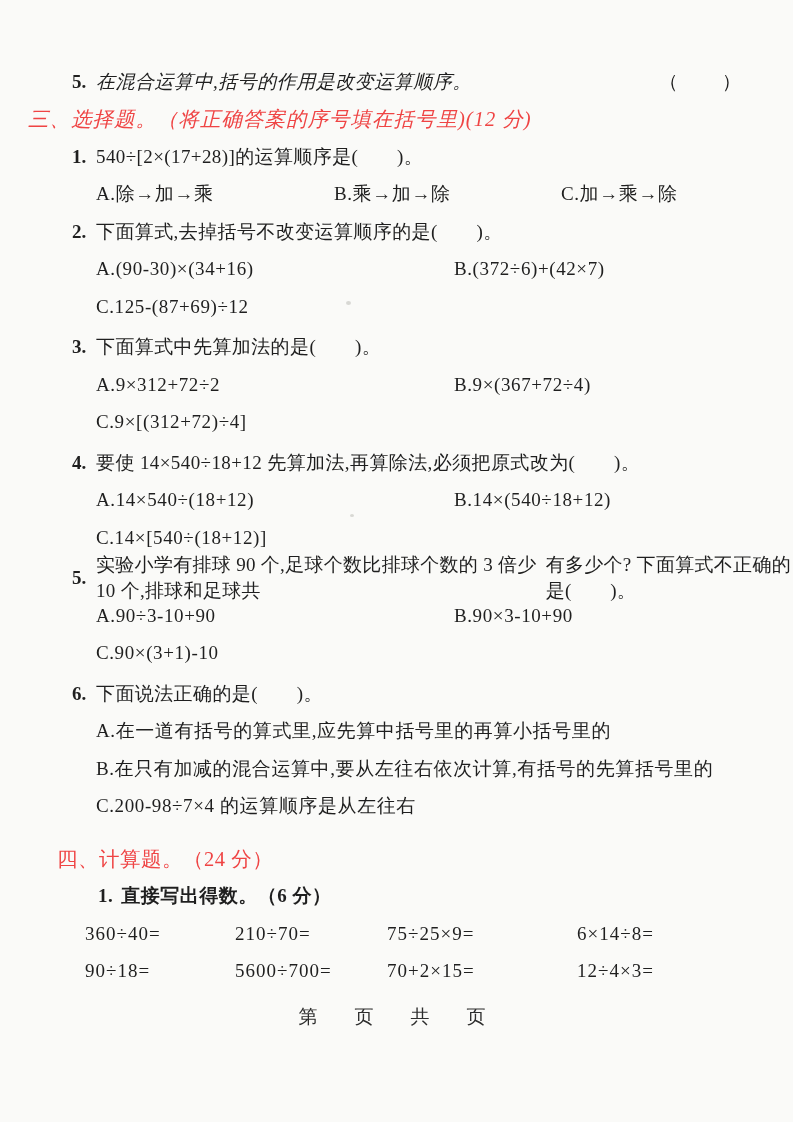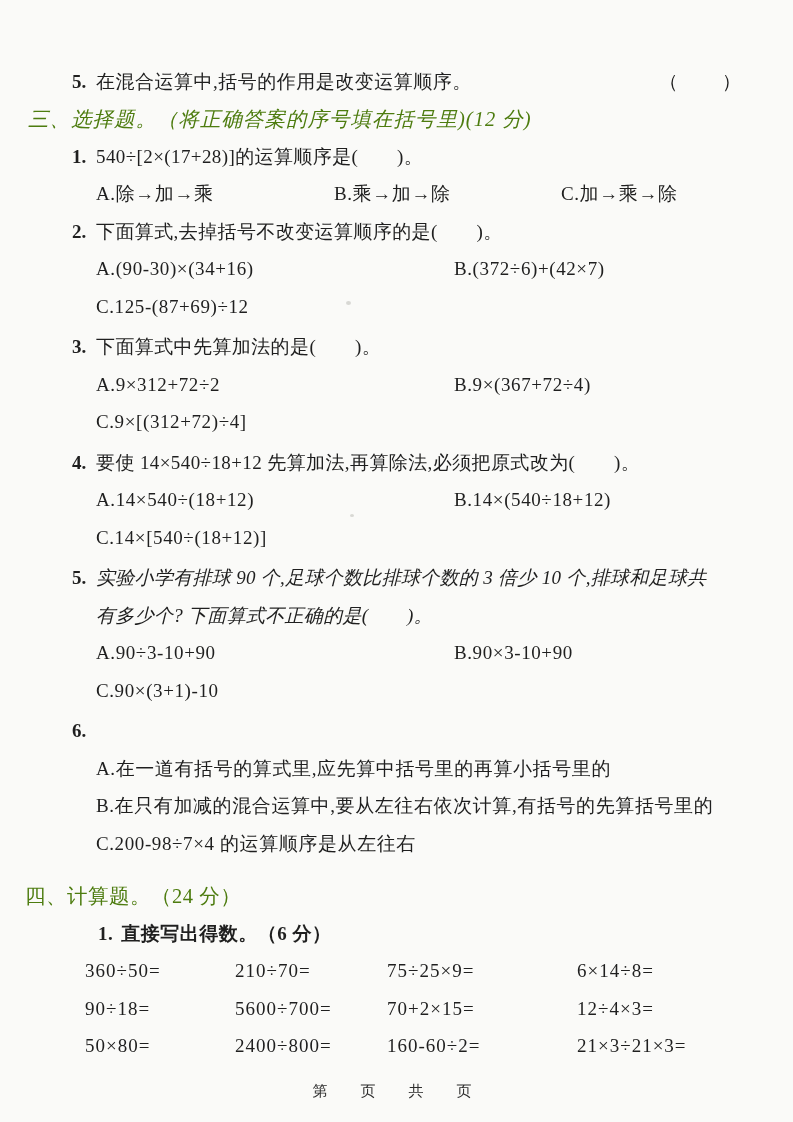--- a/index.html
+++ b/index.html
@@ -18,59 +18,59 @@
     position:relative;
   }
   .line{
     height:37.5px;
     display:flex;
     align-items:center;
     white-space:nowrap;
   }
   
   .judge{padding-left:72px;padding-right:50px;}
-  .judge .jtext{letter-spacing:.5px;}
+  .judge .jtext{letter-spacing:.5px;font-style:italic;}
   .jbracket{margin-left:auto;letter-spacing:2px;}
   
   .sec-head{
     padding-left:28px;
     font-size:20.5px;
     font-style:italic;
     letter-spacing:1px;
-    color:#4d7c0f;
+    color:#ef4444;
   }
-  .sec-head.upright{font-style:normal;padding-left:25px;letter-spacing:.5px;}
+  .sec-head.upright{font-style:normal;padding-left:57px;letter-spacing:.5px;}
   
   .q{padding-left:72px;}
   .qnum{width:24px;flex-shrink:0;font-weight:bold;}
   .qtext{letter-spacing:.4px;}
   .mt3{margin-top:3px;}
   
   .opts{padding-left:96px;letter-spacing:.6px;}
   .opts .o1{width:238px;flex-shrink:0;}
   .opts .o2{width:227px;flex-shrink:0;}
   .opts .a{width:358px;flex-shrink:0;}
   
   .q5block{display:flex;padding-left:72px;}
-  .q5block .qlines{display:flex;flex-direction:column;font-style:italic;}
+  .q5block .qlines{display:flex;flex-direction:row;}
   .q5block .qlines .l{height:37.5px;display:flex;align-items:center;letter-spacing:.3px;}
   
   .sub-head{padding-left:98px;font-weight:bold;letter-spacing:.5px;}
   .sub-head .n{font-weight:bold;margin-right:8px;}
   
   .calc-row{padding-left:85px;letter-spacing:1px;}
   .calc-row .c1{width:150px;flex-shrink:0;}
   .calc-row .c2{width:152px;flex-shrink:0;}
   .calc-row .c3{width:190px;flex-shrink:0;}
   
   .footer{
     margin-top:8px;
     height:37.5px;
     display:flex;align-items:center;justify-content:center;
-    font-size:15px;color:#2d2d2d;
+    font-size:19px;color:#2d2d2d;
     font-family:"Liberation Sans","DejaVu Sans",sans-serif;
     letter-spacing:9px;
   }
   
   .speck{position:absolute;background:#d8d8d4;border-radius:50%;}
   .speck.s1{left:346px;top:301px;width:5px;height:4px;}
   .speck.s2{left:350px;top:514px;width:4px;height:3px;}
 </style>
 </head>
 <body>
@@ -143,20 +143,21 @@
   <div class="line opts">
     <span class="a">A.90÷3-10+90</span>
     <span>B.90×3-10+90</span>
   </div>
   <div class="line opts">
     <span>C.90×(3+1)-10</span>
   </div>
 
   <div class="line q mt3">
     <span class="qnum">6.</span>
+    <span class="qtext">下面说法正确的是(　　)。</span>
   </div>
   <div class="line opts">
     <span>A.在一道有括号的算式里,应先算中括号里的再算小括号里的</span>
   </div>
   <div class="line opts">
     <span>B.在只有加减的混合运算中,要从左往右依次计算,有括号的先算括号里的</span>
   </div>
   <div class="line opts">
     <span>C.200-98÷7×4 的运算顺序是从左往右</span>
   </div>
@@ -164,36 +165,30 @@
   <div class="line sec-head upright" style="margin-top:15px;">
     <span>四、计算题。（24 分）</span>
   </div>
 
   <div class="line sub-head">
     <span class="n">1.</span>
     <span>直接写出得数。（6 分）</span>
   </div>
 
   <div class="line calc-row">
-    <span class="c1">360÷50=</span>
+    <span class="c1">360÷40=</span>
     <span class="c2">210÷70=</span>
     <span class="c3">75÷25×9=</span>
     <span>6×14÷8=</span>
   </div>
   <div class="line calc-row">
     <span class="c1">90÷18=</span>
     <span class="c2">5600÷700=</span>
     <span class="c3">70+2×15=</span>
     <span>12÷4×3=</span>
-  </div>
-  <div class="line calc-row">
-    <span class="c1">50×80=</span>
-    <span class="c2">2400÷800=</span>
-    <span class="c3">160-60÷2=</span>
-    <span>21×3÷21×3=</span>
   </div>
 
   <div class="footer">
     <span>第　页　共　页</span>
   </div>
 
   <span class="speck s1"></span>
   <span class="speck s2"></span>
 
 </div>

